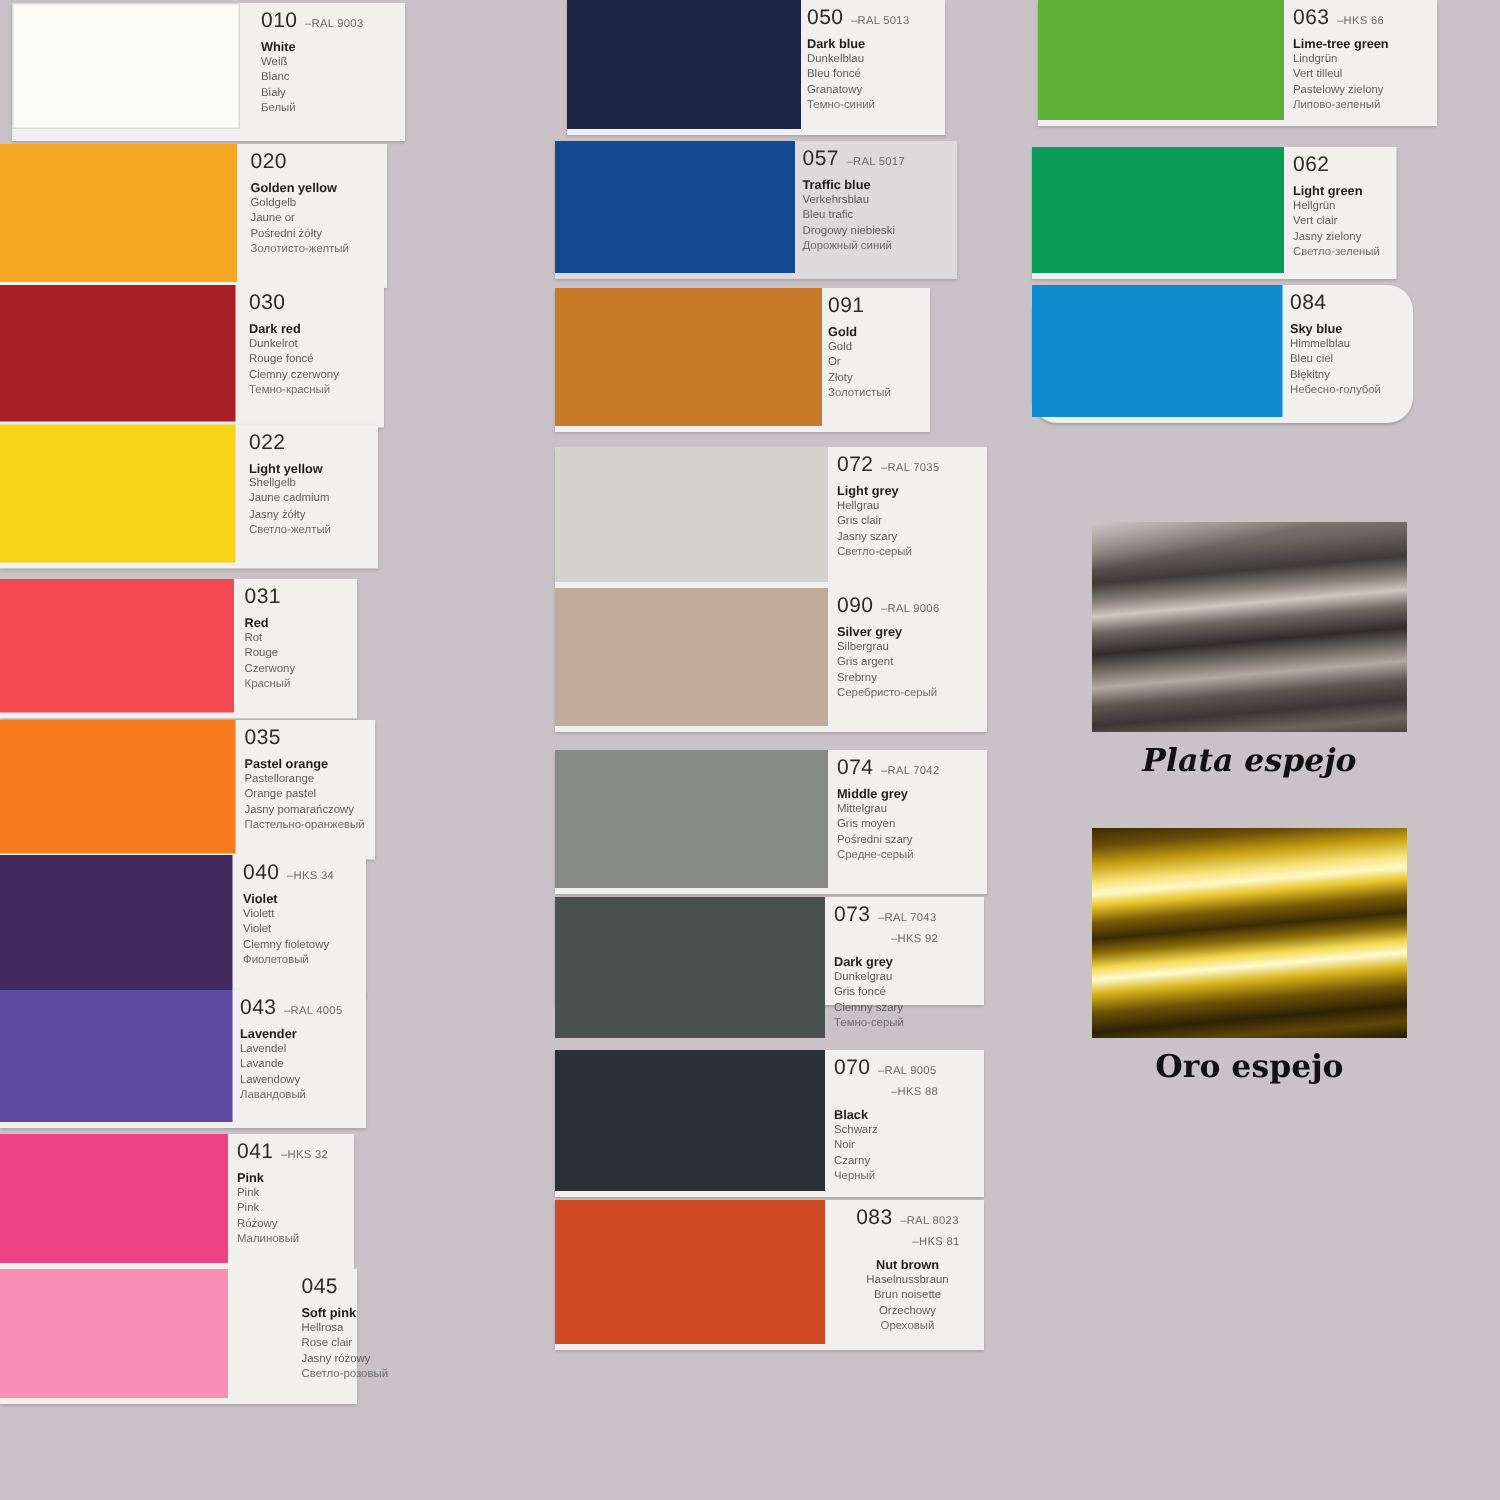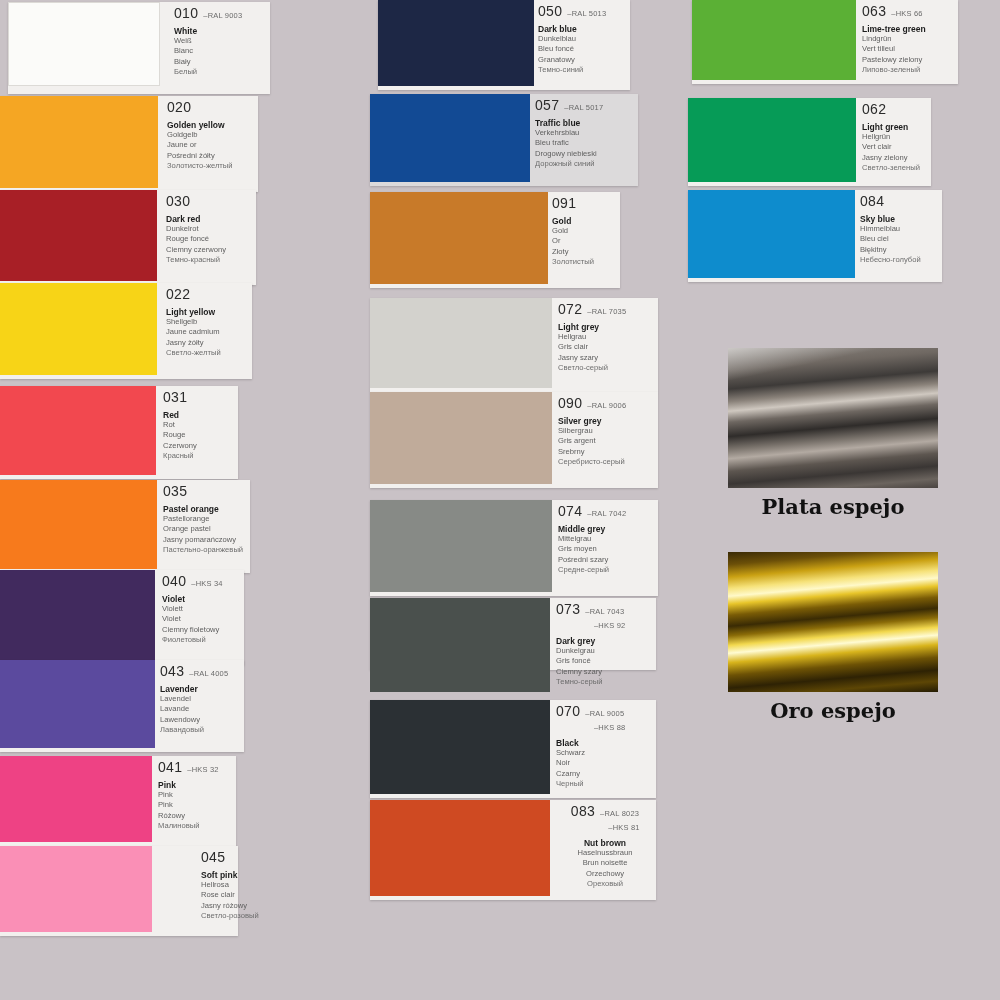--- a/index.html
+++ b/index.html
@@ -349,33 +349,33 @@
     <div class="info" style="left:174px;width:92px;">
       <div class="code"><span>062</span><span class="ral"></span></div>
       <div class="nm">Light green</div>
       <div class="tr">Hellgrün</div>
       <div class="tr">Vert clair</div>
       <div class="tr">Jasny zielony</div>
       <div class="tr ru">Светло-зеленый</div>
     </div>
   </div>
 
-  <div class="card" style="left:688px;top:190px;width:254px;height:92px;">
+  <div class="card" style="left:688px;top:190px;width:254px;height:92px;border-radius:17px;">
     <div class="chip" style="width:167px;height:88px;background:#0e8ccd;"></div>
     <div class="info" style="left:172px;width:80px;">
       <div class="code"><span>084</span><span class="ral"></span></div>
       <div class="nm">Sky blue</div>
       <div class="tr">Himmelblau</div>
       <div class="tr">Bleu ciel</div>
       <div class="tr">Błękitny</div>
       <div class="tr ru">Небесно-голубой</div>
     </div>
   </div>
 
-  <div class="photo" style="left:728px;top:348px;">
+  <div class="photo" style="left:728px;top:348px;font-style:italic;">
     <div class="silver"></div>
     <div class="cap">Plata espejo</div>
   </div>
 
   <div class="photo" style="left:728px;top:552px;">
     <div class="gold"></div>
     <div class="cap">Oro espejo</div>
   </div>
 </div>
 

